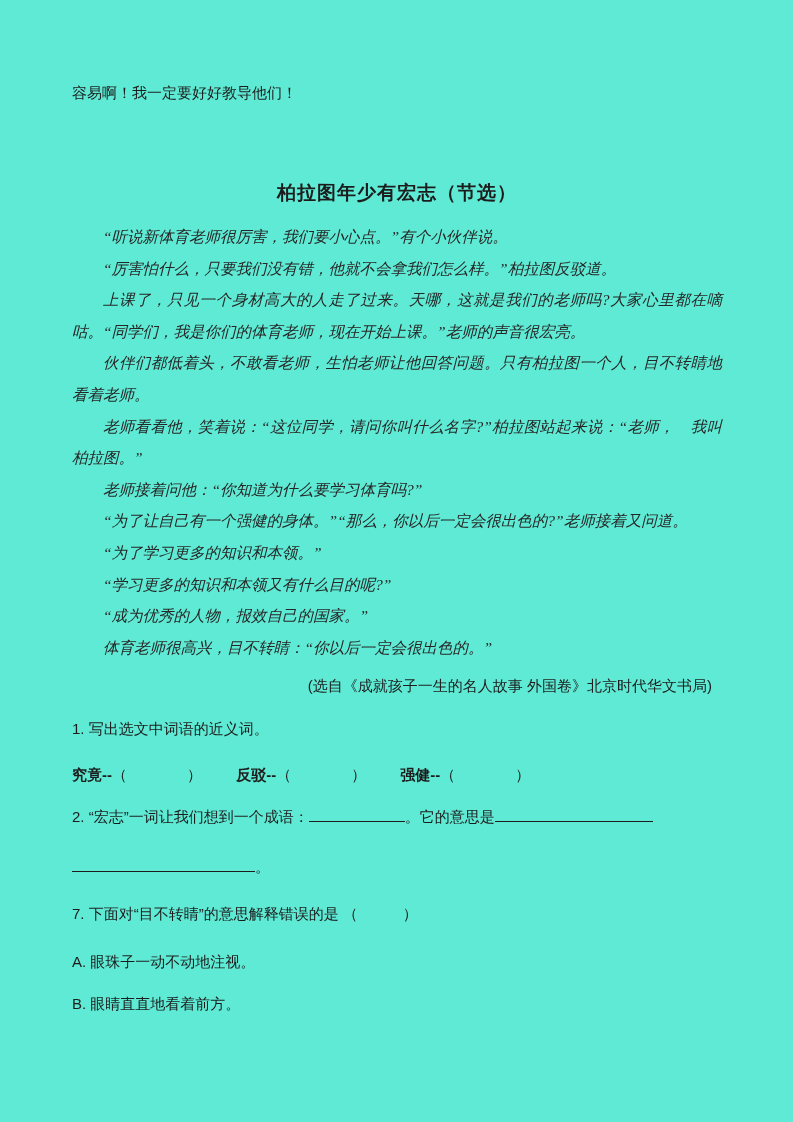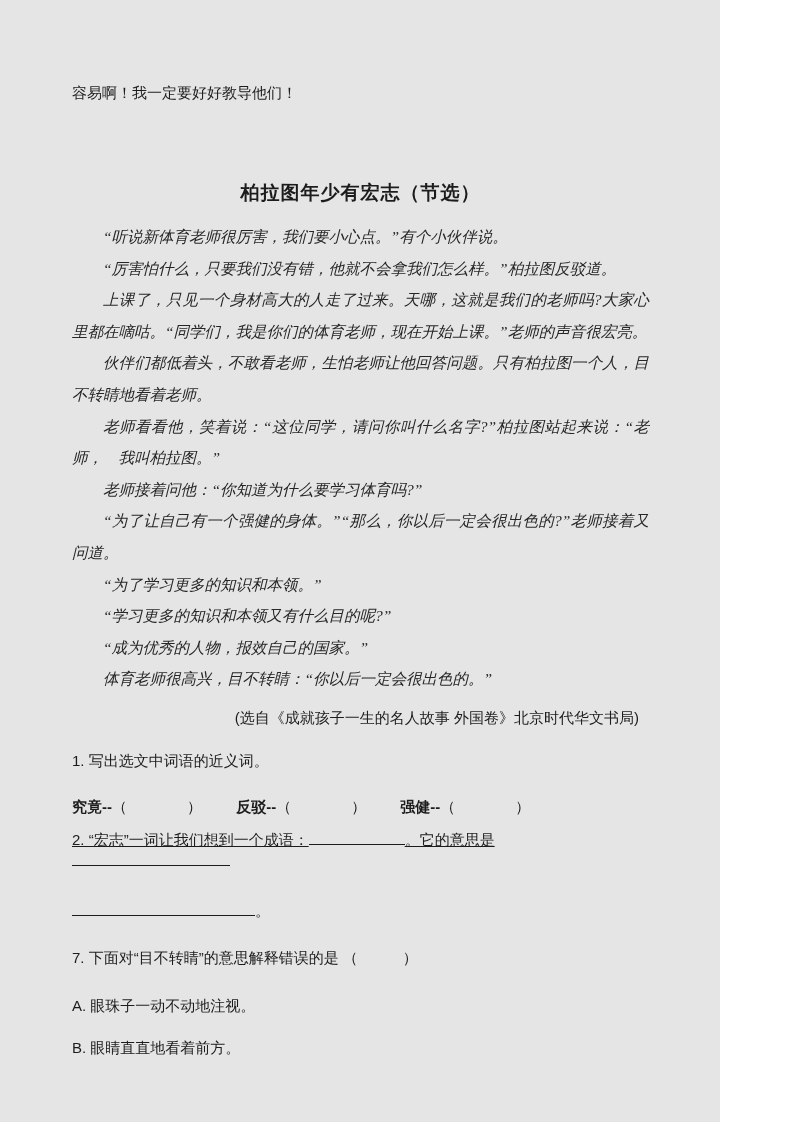--- a/index.html
+++ b/index.html
@@ -2,23 +2,23 @@
 <html><head>
 <meta charset="utf-8">
 <style>
   html, body {
     margin: 0;
     padding: 0;
     background: #ffffff;
   }
   .page {
     position: relative;
-    width: 720px;
+    width: 793px;
     height: 1122px;
-    background: #e5e5e5;
+    background: #5eead4;
     box-sizing: border-box;
     padding: 82px 71px 0 72px;
     font-family: "Liberation Sans", sans-serif;
     color: #1c1c1c;
     overflow: hidden;
   }
   .intro-line {
     font-size: 15px;
     line-height: 21px;
   }
@@ -54,21 +54,21 @@
   }
   .question {
     font-size: 15px;
     line-height: 21px;
     color: #1c1c1c;
   }
   .q1-stem { margin-top: 22px; }
   .q1-items { margin-top: 25px; }
   .q1-item { margin-right: 30px; white-space: nowrap; }
   .q1-item .word { font-weight: bold; }
-  .q2-line1 { margin-top: 12px; text-decoration: underline; }
+  .q2-line1 { margin-top: 21px; }
   .q2-line2 { margin-top: 29px; }
   .q3-stem { margin-top: 26px; }
   .q3-option-a { margin-top: 27px; }
   .q3-option-b { margin-top: 21px; }
   .blank {
     display: inline-block;
     border-bottom: 1px solid #1c1c1c;
     height: 15px;
     vertical-align: baseline;
   }

